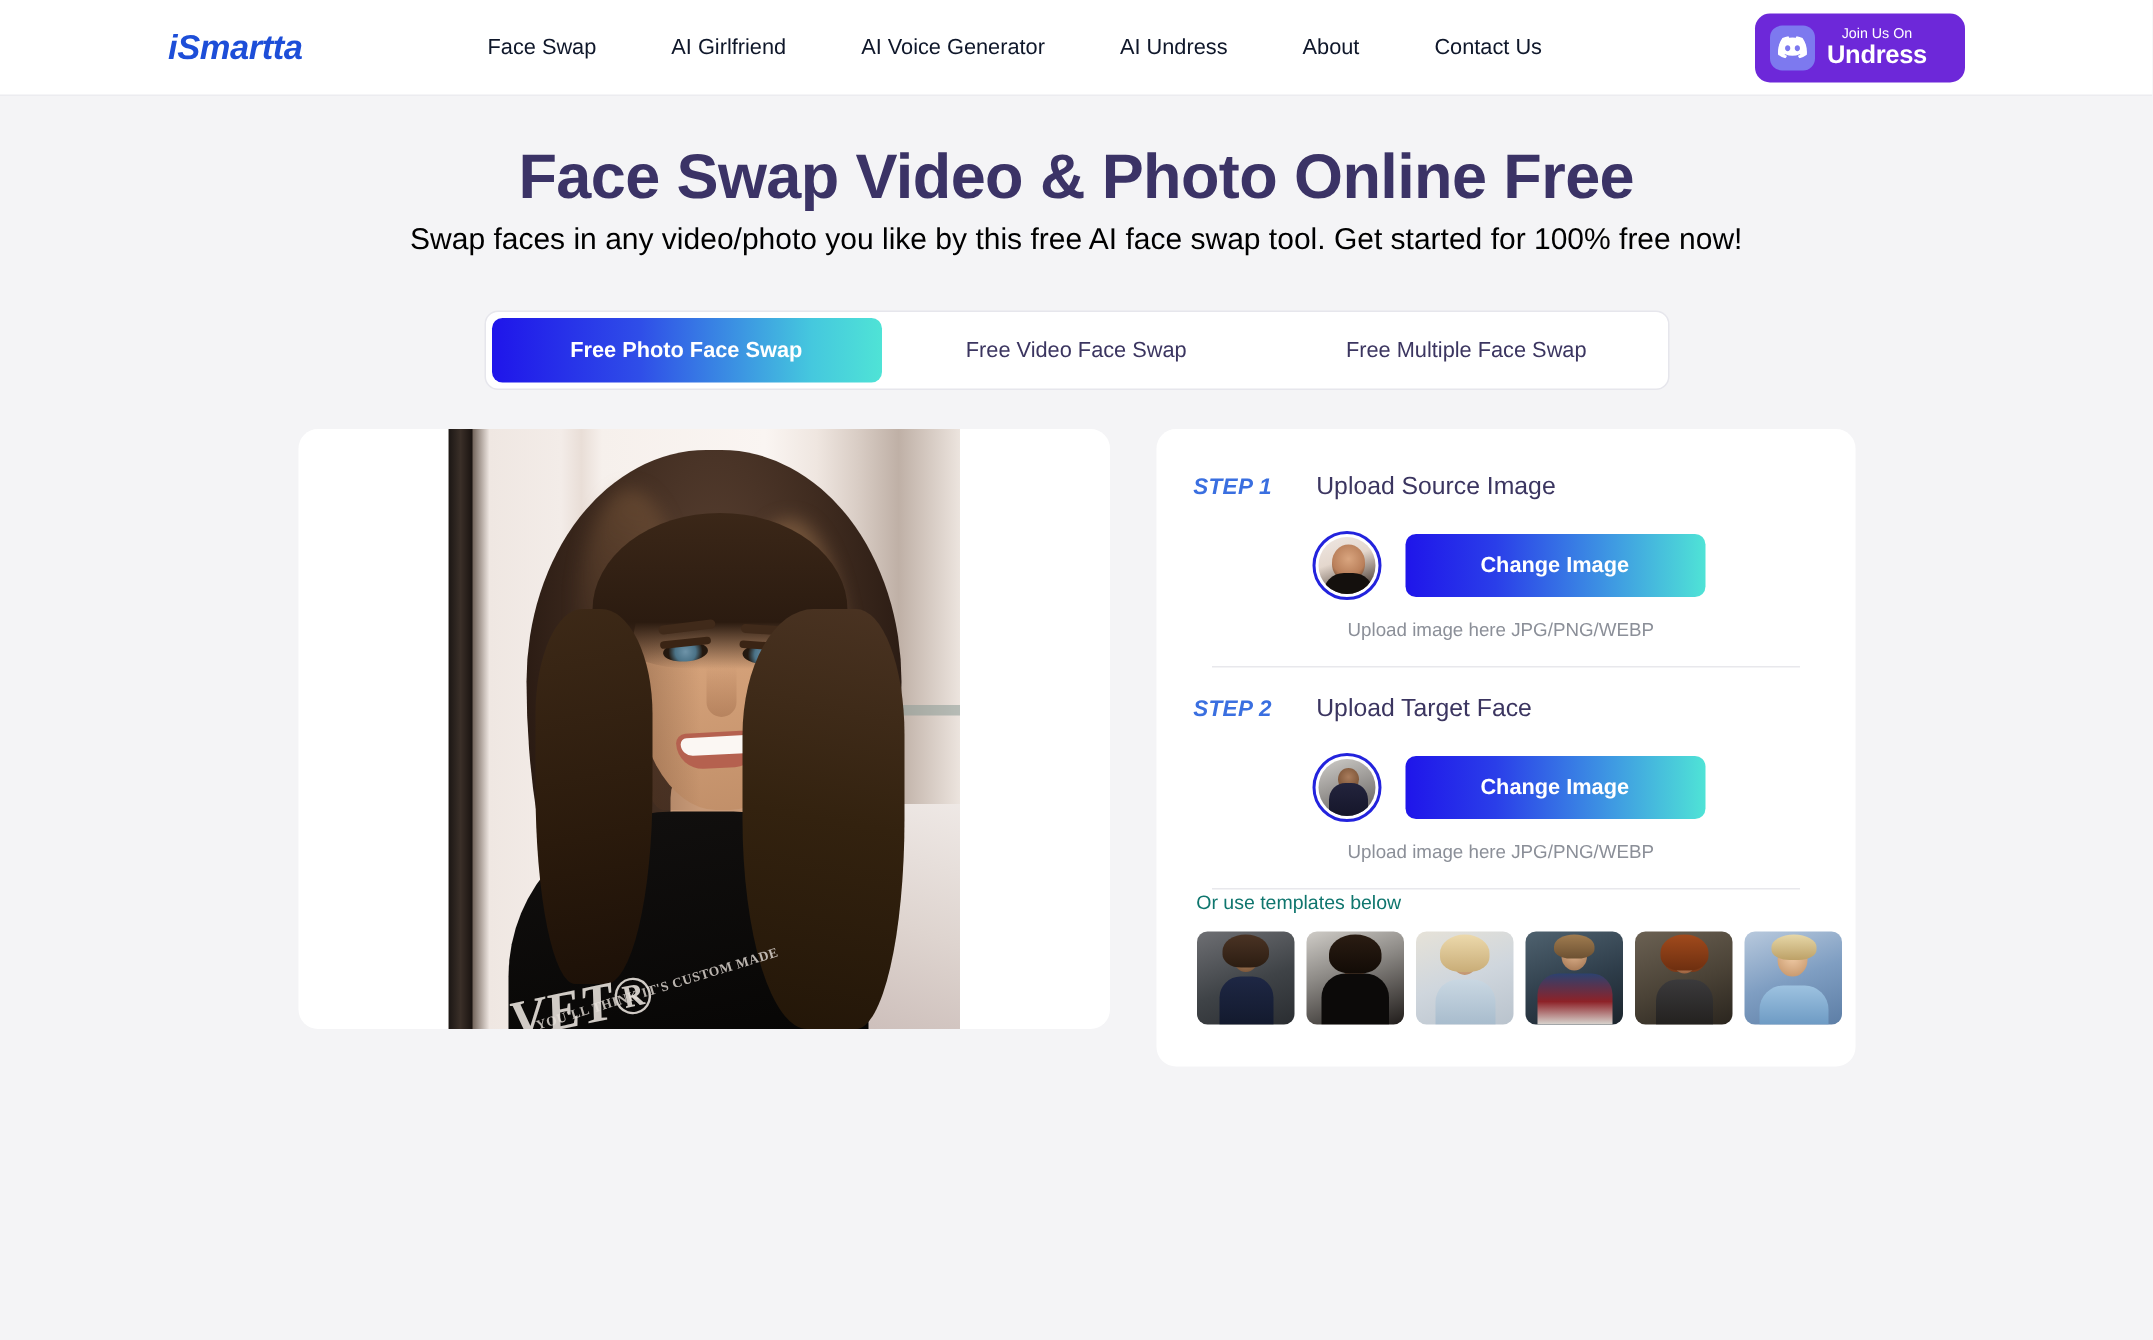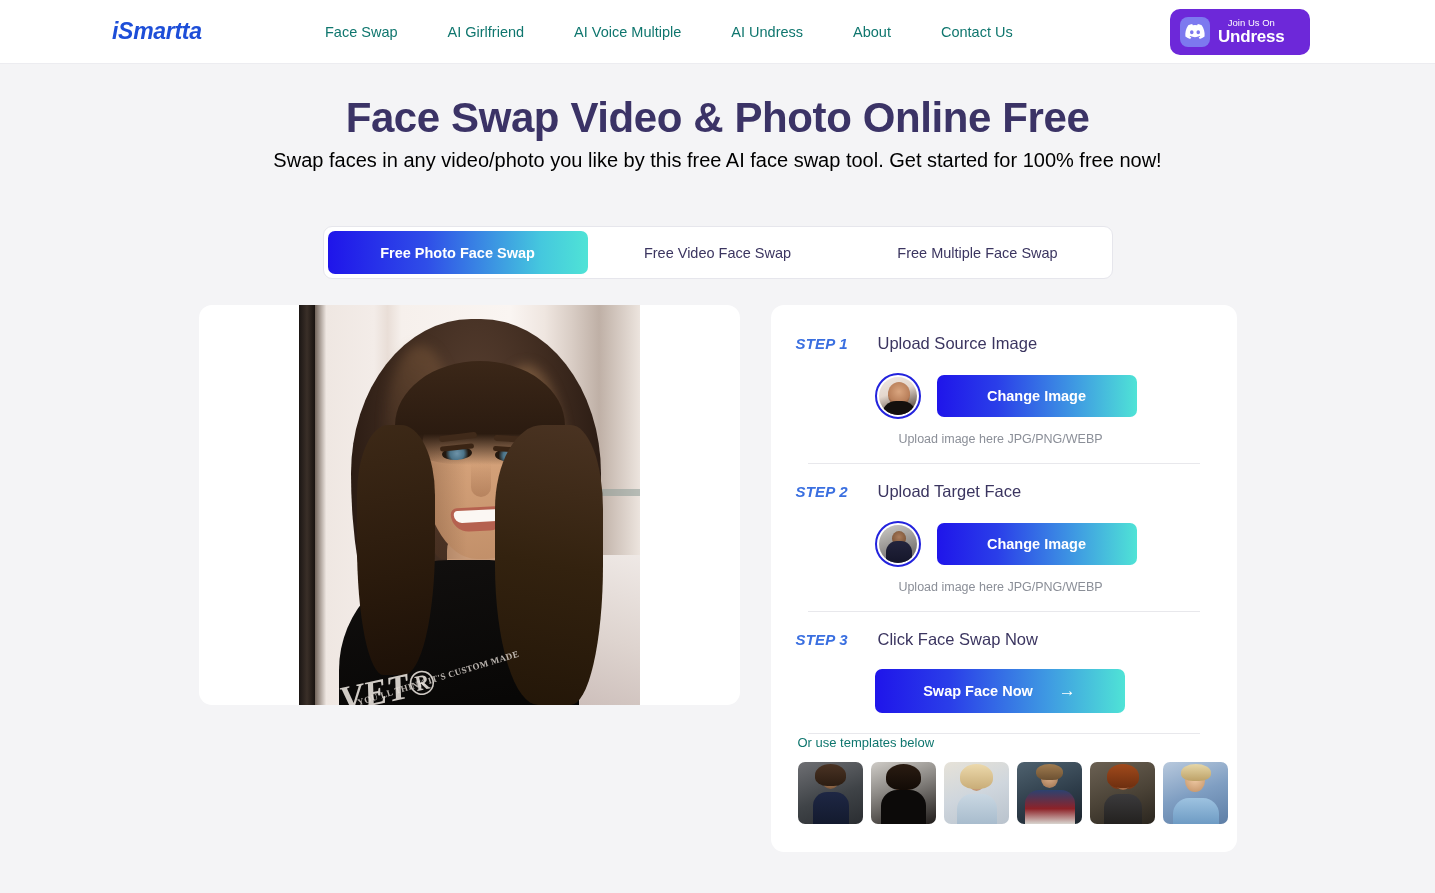--- a/index.html
+++ b/index.html
@@ -35,21 +35,21 @@
   }
   .nav {
     position: absolute;
     left: 300px;
     display: flex;
     align-items: center;
     gap: 0px;
   }
   .nav-item {
     font-size: 14.5px;
-    color: #0f766e;
+    color: #0f172a;
     padding: 8px 25px;
     white-space: nowrap;
     cursor: pointer;
   }
   .discord-btn {
     position: absolute;
     right: 125px;
     width: 140px;
     height: 46px;
     background: #6d28d9;
@@ -96,21 +96,21 @@
   }
   .hero p {
     margin-top: 7px;
     font-size: 20px;
     color: #000000;
     font-weight: normal;
   }
 
   
   .tabs-wrap {
-    margin: 54px auto 0;
+    margin: 35px auto 0;
     width: 790px;
     height: 53px;
     background: #ffffff;
     border: 1px solid #e6e6ec;
     border-radius: 9px;
     display: flex;
     align-items: center;
     padding: 4px;
   }
   .tab {
@@ -445,21 +445,21 @@
 </style>
 </head>
 <body>
 
 <div class="header">
   <div class="logo">iSmartta</div>
 
   <nav class="nav">
     <div class="nav-item">Face Swap</div>
     <div class="nav-item">AI Girlfriend</div>
-    <div class="nav-item">AI Voice Multiple</div>
+    <div class="nav-item">AI Voice Generator</div>
     <div class="nav-item">AI Undress</div>
     <div class="nav-item">About</div>
     <div class="nav-item">Contact Us</div>
   </nav>
 
   <div class="discord-btn">
     <span class="discord-icon-box">
       <svg width="20" height="15" viewBox="0 0 71 55" fill="#ffffff">
         <path d="M60.1 4.9A58.5 58.5 0 0 0 45.6.4a.2.2 0 0 0-.2.1c-.6 1.1-1.3 2.6-1.8 3.7a54 54 0 0 0-16.2 0 37 37 0 0 0-1.8-3.7.2.2 0 0 0-.2-.1A58.4 58.4 0 0 0 10.9 4.9a.2.2 0 0 0-.1.1C1.6 18.7-.9 32.1.3 45.4c0 .1 0 .2.1.2a58.8 58.8 0 0 0 17.7 9 .2.2 0 0 0 .2-.1 42 42 0 0 0 3.6-5.9.2.2 0 0 0-.1-.3 38.7 38.7 0 0 1-5.5-2.6.2.2 0 0 1 0-.4l1.1-.9a.2.2 0 0 1 .2 0 41.9 41.9 0 0 0 35.6 0 .2.2 0 0 1 .2 0l1.1.9a.2.2 0 0 1 0 .4 36.3 36.3 0 0 1-5.5 2.6.2.2 0 0 0-.1.3 47.2 47.2 0 0 0 3.6 5.9.2.2 0 0 0 .2.1 58.6 58.6 0 0 0 17.8-9 .2.2 0 0 0 .1-.2c1.4-15.4-2.5-28.7-10.5-40.4a.2.2 0 0 0-.1-.1zM23.7 37.3c-3.5 0-6.4-3.2-6.4-7.2s2.8-7.2 6.4-7.2c3.6 0 6.5 3.3 6.4 7.2 0 4-2.8 7.2-6.4 7.2zm23.7 0c-3.5 0-6.4-3.2-6.4-7.2s2.8-7.2 6.4-7.2c3.6 0 6.5 3.3 6.4 7.2 0 4-2.8 7.2-6.4 7.2z"></path>
       </svg>
@@ -542,31 +542,20 @@
       <div class="step-body">
         <div class="avatar-ring">
           <div class="avatar-img av2"></div>
         </div>
         <button class="btn-gradient change-btn">Change Image</button>
       </div>
       <div class="hint">Upload image here JPG/PNG/WEBP</div>
       <div class="divider"></div>
     </div>
 
-    <div style="margin-top:18px;">
-      <div class="step-head">
-        <span class="step-num">STEP 3</span>
-        <span class="step-title">Click Face Swap Now</span>
-      </div>
-      <button class="btn-gradient swap-btn">
-        <span>Swap Face Now</span>
-        <span class="swap-arrow">→</span>
-      </button>
-      <div class="divider" style="margin-top:20px;"></div>
-    </div>
 
     <div class="templates-label">Or use templates below</div>
     <div class="templates-row">
       <div class="thumb t1">
           <div class="thumb-hair" style="background:linear-gradient(180deg,#4a3324,#2c1d12);"></div>
         </div>
       <div class="thumb t2">
           <div class="thumb-hair" style="background:linear-gradient(180deg,#2a1c12,#120b06);left:15px;width:35px;height:26px;"></div>
         </div>
       <div class="thumb t3">

